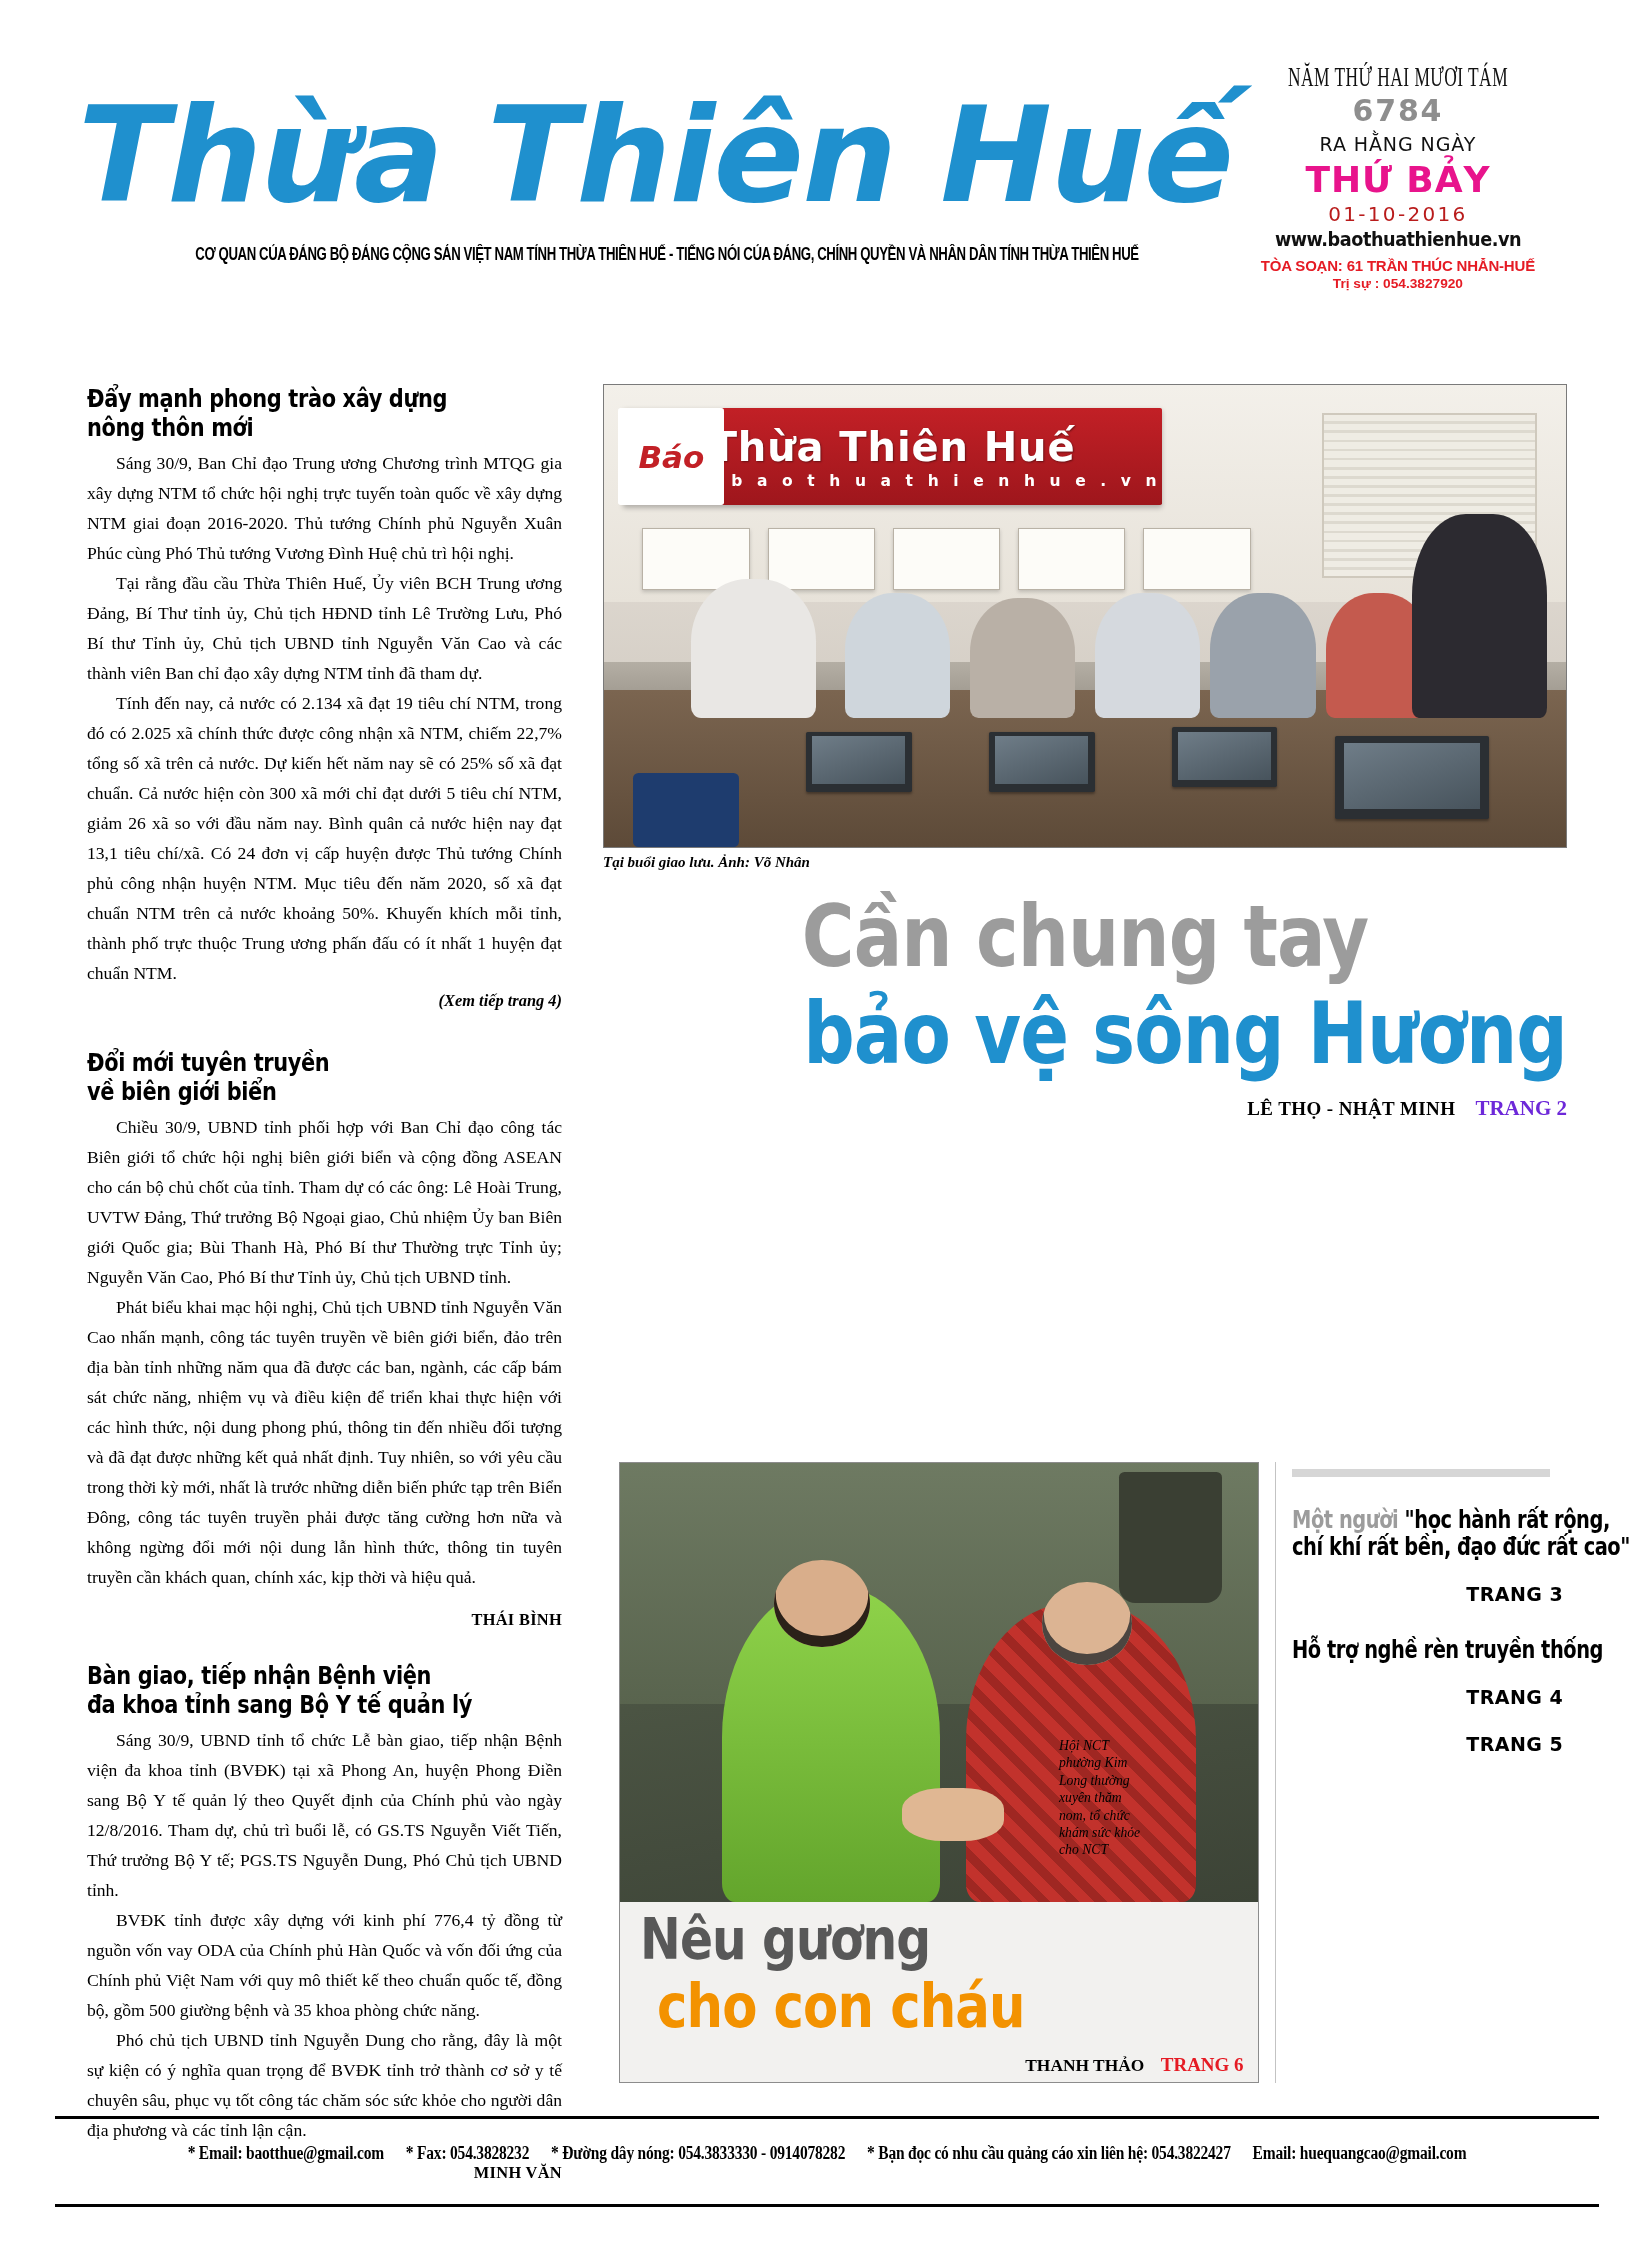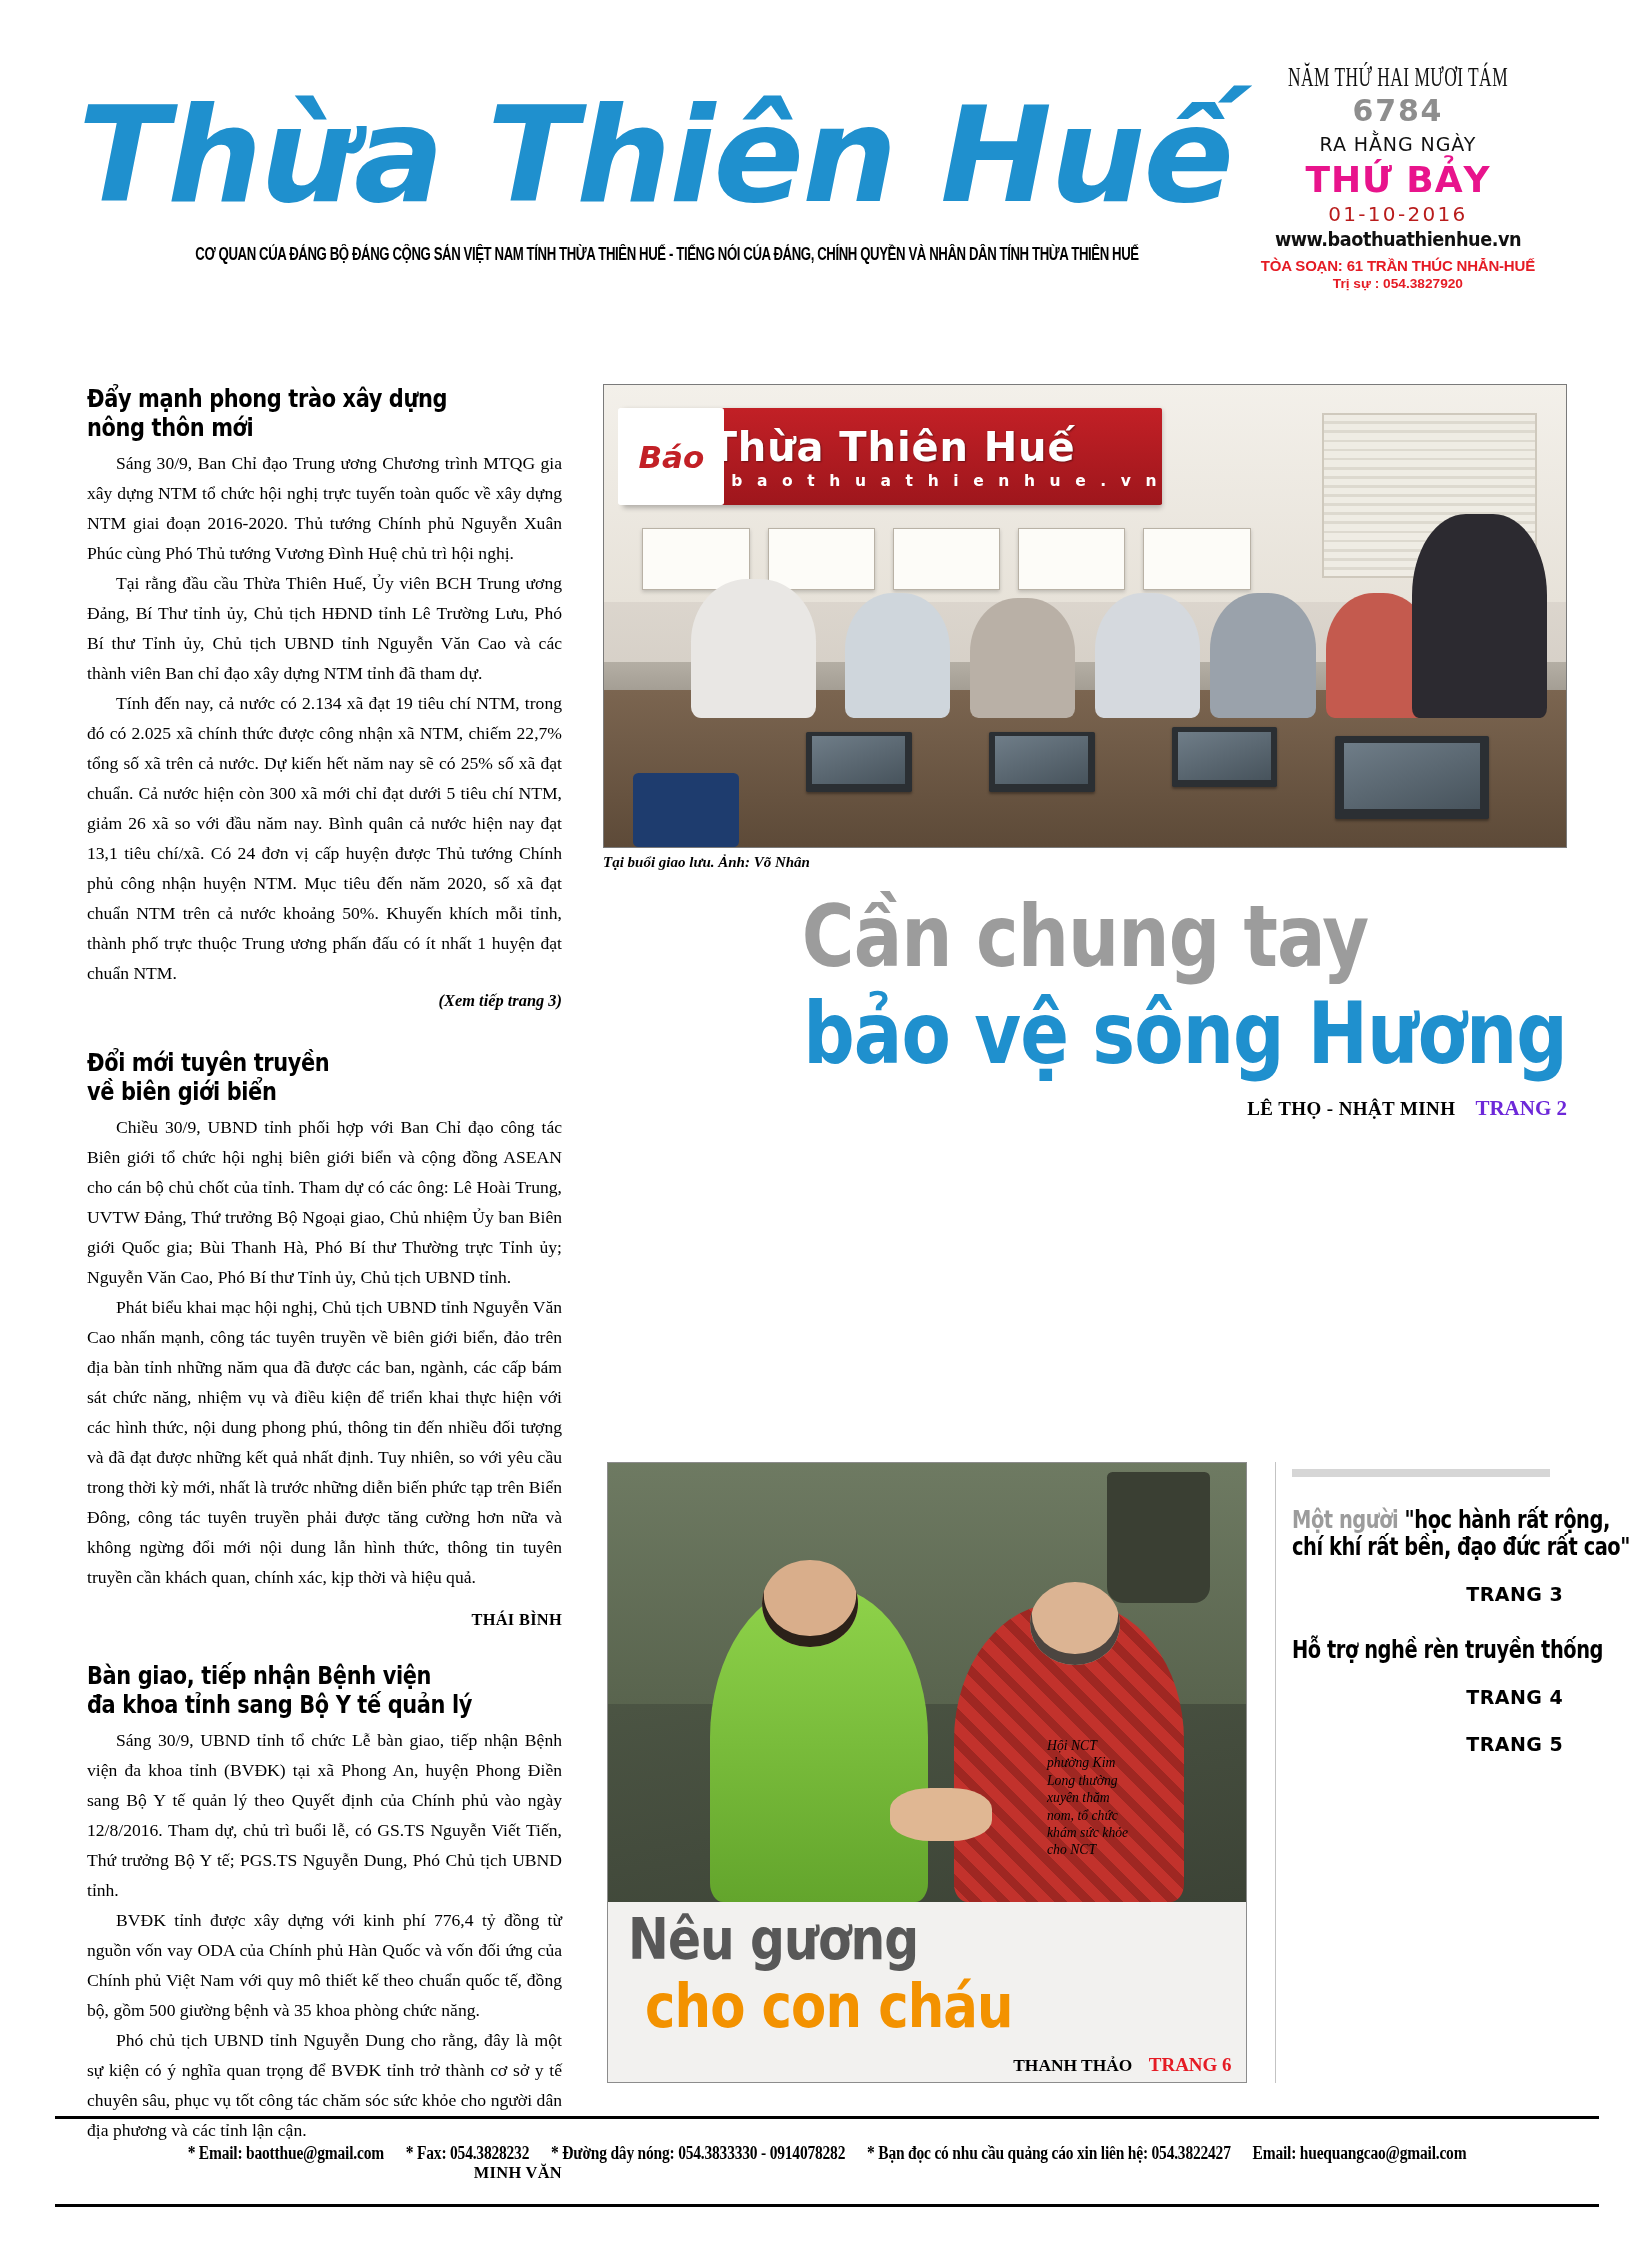--- a/index.html
+++ b/index.html
@@ -338,21 +338,21 @@
 
   
   .bottom-row {
     position: absolute;
     left: 548px; top: 1078px;
     width: 964px;
     height: 621px;
   }
   .story-box {
     position: absolute;
-    left: 4px; top: 0;
+    left: 16px; top: 0;
     width: 640px; height: 621px;
     border: 0.9px solid #8c8c8c;
     box-sizing: border-box;
     background: #ec4899;
     overflow: hidden;
   }
   .story-photo {
     position: absolute;
     left: 0; top: 0; width: 640px; height: 439px;
     background: linear-gradient(170deg,#5f6a55 0%,#4b5443 45%,#3c4336 100%);
@@ -567,21 +567,21 @@
     <div class="col-left">
 
       <div>
         <div class="art-head">Đẩy mạnh phong trào xây dựng</div>
         <div class="art-head" style="margin-top:-5.5px">nông thôn mới</div>
         <div class="art-body">
           <p>Sáng 30/9, Ban Chỉ đạo Trung ương Chương trình MTQG gia xây dựng NTM tổ chức hội nghị trực tuyến toàn quốc về xây dựng NTM giai đoạn 2016-2020. Thủ tướng Chính phủ Nguyễn Xuân Phúc cùng Phó Thủ tướng Vương Đình Huệ chủ trì hội nghị.</p>
           <p>Tại rằng đầu cầu Thừa Thiên Huế, Ủy viên BCH Trung ương Đảng, Bí Thư tỉnh ủy, Chủ tịch HĐND tỉnh Lê Trường Lưu, Phó Bí thư Tỉnh ủy, Chủ tịch UBND tỉnh Nguyễn Văn Cao và các thành viên Ban chỉ đạo xây dựng NTM tỉnh đã tham dự.</p>
           <p>Tính đến nay, cả nước có 2.134 xã đạt 19 tiêu chí NTM, trong đó có 2.025 xã chính thức được công nhận xã NTM, chiếm 22,7% tổng số xã trên cả nước. Dự kiến hết năm nay sẽ có 25% số xã đạt chuẩn. Cả nước hiện còn 300 xã mới chỉ đạt dưới 5 tiêu chí NTM, giảm 26 xã so với đầu năm nay. Bình quân cả nước hiện nay đạt 13,1 tiêu chí/xã. Có 24 đơn vị cấp huyện được Thủ tướng Chính phủ công nhận huyện NTM. Mục tiêu đến năm 2020, số xã đạt chuẩn NTM trên cả nước khoảng 50%. Khuyến khích mỗi tỉnh, thành phố trực thuộc Trung ương phấn đấu có ít nhất 1 huyện đạt chuẩn NTM.</p>
         </div>
-        <div class="see-more">(Xem tiếp trang 3)</div>
+        <div class="see-more">(Xem tiếp trang 4)</div>
       </div>
 
       <div class="gap-lg"></div>
 
       <div>
         <div class="art-head">Đổi mới tuyên truyền</div>
         <div class="art-head" style="margin-top:-5.5px">về biên giới biển</div>
         <div class="art-body">
           <p>Chiều 30/9, UBND tỉnh phối hợp với Ban Chỉ đạo công tác Biên giới tổ chức hội nghị biên giới biển và cộng đồng ASEAN cho cán bộ chủ chốt của tỉnh. Tham dự có các ông: Lê Hoài Trung, UVTW Đảng, Thứ trưởng Bộ Ngoại giao, Chủ nhiệm Ủy ban Biên giới Quốc gia; Bùi Thanh Hà, Phó Bí thư Thường trực Tỉnh ủy; Nguyễn Văn Cao, Phó Bí thư Tỉnh ủy, Chủ tịch UBND tỉnh.</p>
           <p>Phát biểu khai mạc hội nghị, Chủ tịch UBND tỉnh Nguyễn Văn Cao nhấn mạnh, công tác tuyên truyền về biên giới biển, đảo trên địa bàn tỉnh những năm qua đã được các ban, ngành, các cấp bám sát chức năng, nhiệm vụ và điều kiện để triển khai thực hiện với các hình thức, nội dung phong phú, thông tin đến nhiều đối tượng và đã đạt được những kết quả nhất định. Tuy nhiên, so với yêu cầu trong thời kỳ mới, nhất là trước những diễn biến phức tạp trên Biển Đông, công tác tuyên truyền phải được tăng cường hơn nữa và không ngừng đổi mới nội dung lẫn hình thức, thông tin tuyên truyền cần khách quan, chính xác, kịp thời và hiệu quả.</p>

